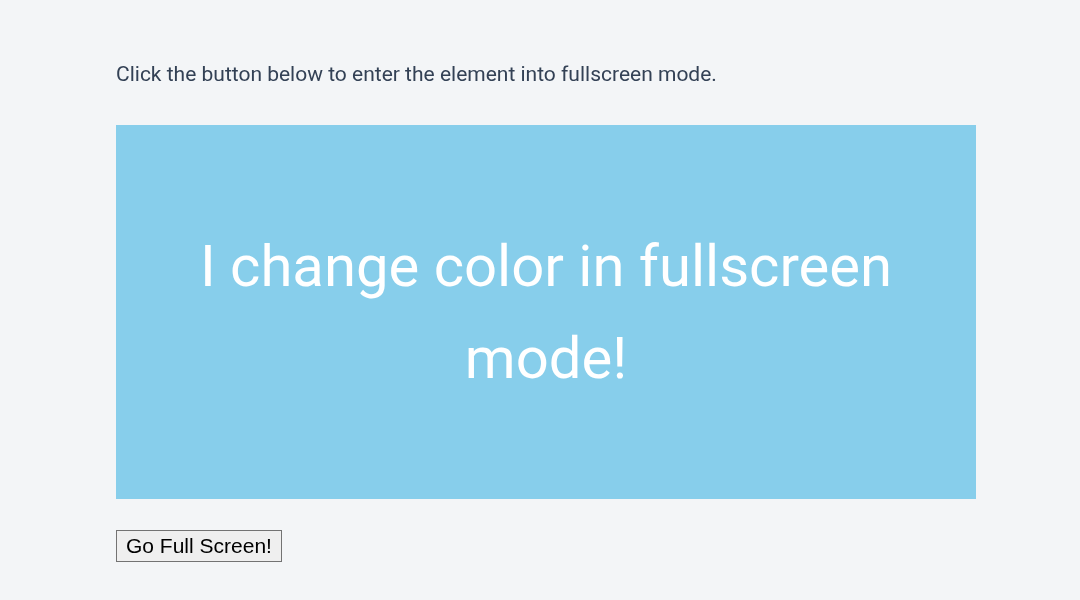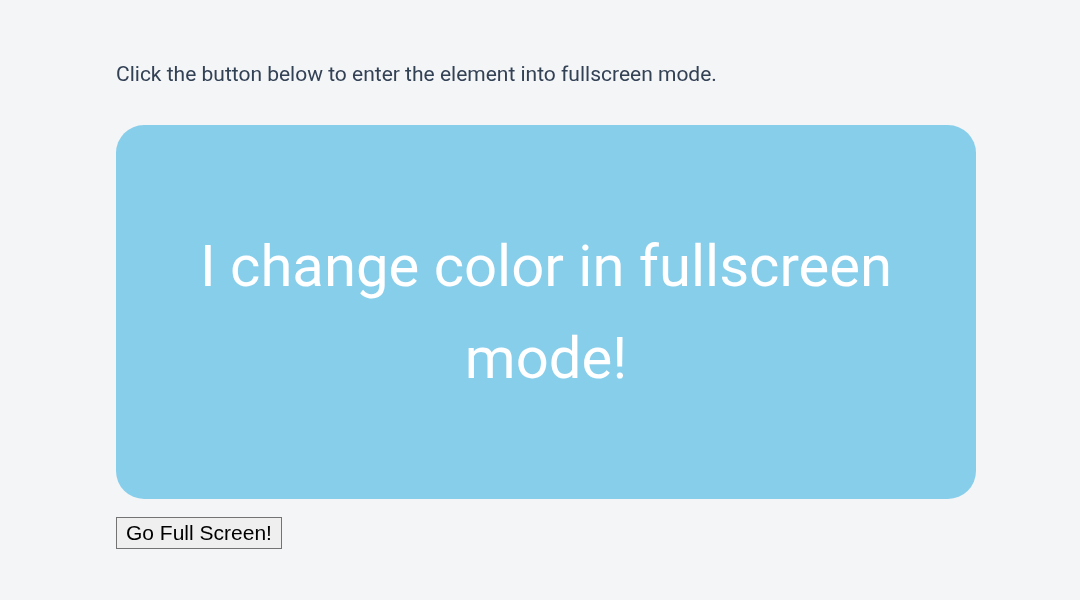--- a/index.html
+++ b/index.html
@@ -22,31 +22,30 @@
       font-weight: 400;
     }
     .demo-box {
       background: #87ceeb;
       width: 100%;
       height: 374px;
       display: flex;
       align-items: center;
       justify-content: center;
       padding: 40px;
-      border-radius: 28px;
     }
     .demo-heading {
       color: #ffffff;
       font-size: 58px;
       font-weight: 400;
       text-align: center;
       line-height: 1.6;
     }
     .button-row {
-      margin-top: 18px;
+      margin-top: 31px;
     }
     .fullscreen-btn {
       font-family: Arial, Helvetica, sans-serif;
       font-size: 21px;
       padding: 3px 9px;
       background: #efefef;
       border: 1px solid #737373;
       cursor: pointer;
       color: #000;
     }

